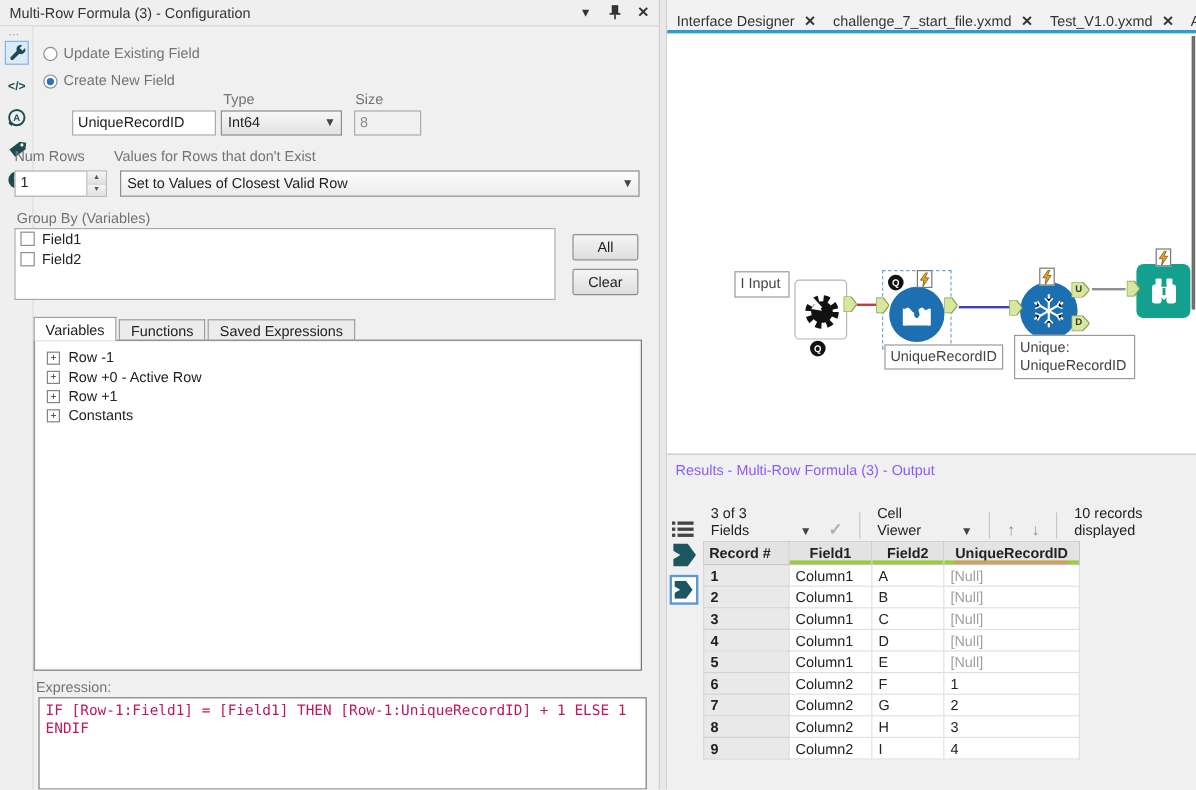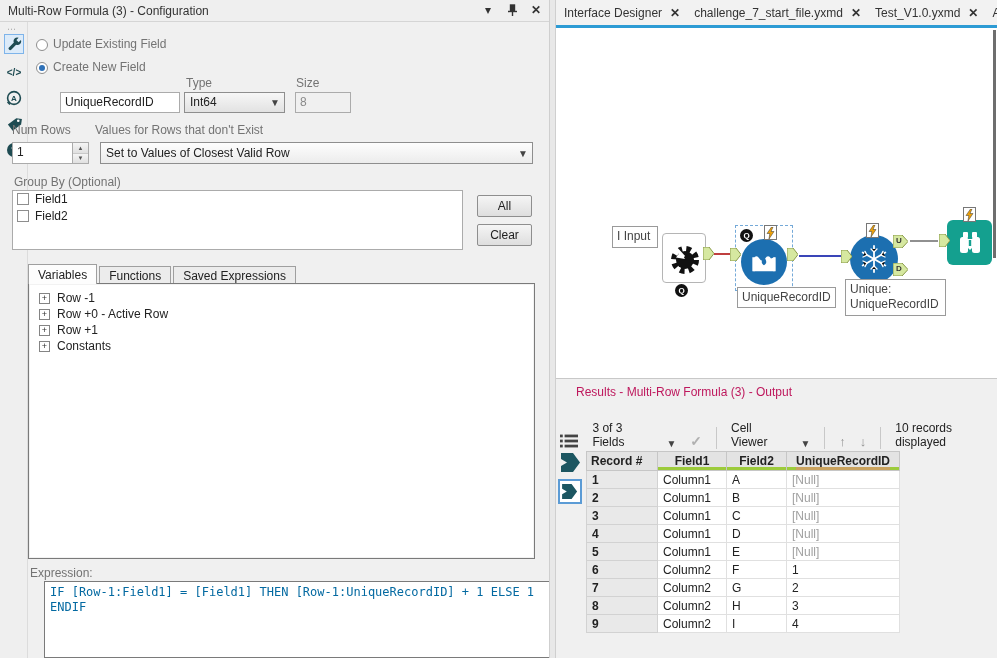--- a/index.html
+++ b/index.html
@@ -40,28 +40,28 @@
 
   .exp-tabs { position:absolute; left:28px; top:264px; height:20px; display:flex; align-items:flex-end; }
   .exp-tab { border:1px solid #9f9f9f; border-bottom:none; background:#ececec; padding:2px 9px 3px 9px; margin-right:2px; height:18px; color:#222; }
   .exp-tab.active { background:#fdfdfd; height:20px; position:relative; z-index:2; padding-top:3px; }
 
   .treebox { position:absolute; left:28px; top:283px; width:507px; height:276px; background:#fff; border:1px solid #7a7a7a; box-shadow:inset 0 0 0 1px #f2f2f2; }
   .tree-item { position:relative; height:16px; padding-left:28px; padding-top:1px; color:#222; }
   .expander { position:absolute; left:10px; top:3px; width:11px; height:11px; border:1px solid #848484; background:#fff; font-size:9px; line-height:9px; text-align:center; color:#333; }
 
   .exp-label { position:absolute; left:30px; top:566px; }
-  .exp-box { position:absolute; left:44px; top:581px; width:507px; height:77px; background:#fff; border:1px solid #7a7a7a; padding:3px 5px; font-family:"DejaVu Sans Mono", monospace; font-size:12px; color:#0369a1; line-height:15px; white-space:pre; }
+  .exp-box { position:absolute; left:32px; top:581px; width:507px; height:77px; background:#fff; border:1px solid #7a7a7a; padding:3px 5px; font-family:"DejaVu Sans Mono", monospace; font-size:12px; color:#be185d; line-height:15px; white-space:pre; }
 
   
   .splitter { position:absolute; left:549px; top:0; width:7px; height:658px; background:#e8e8e8; border-left:1px solid #cfcfcf; border-right:1px solid #cfcfcf; }
 
   
   .right-panel { position:absolute; left:556px; top:0; width:441px; height:658px; background:#f0f0f0; }
-  .doc-tabbar { position:absolute; left:0; top:0; width:441px; height:25px; background:#f2f2f2; display:flex; align-items:center; padding-left:8px; overflow:hidden; white-space:nowrap; }
+  .doc-tabbar { position:absolute; left:0; top:0; width:441px; height:25px; background:#f2f2f2; display:flex; align-items:flex-end; padding-left:8px; overflow:hidden; white-space:nowrap; }
   .doc-tab { display:flex; align-items:center; margin-right:14px; color:#333; }
   .doc-close { margin-left:8px; font-weight:bold; font-size:12px; color:#333; cursor:default; }
   .tab-underline { position:absolute; left:0; top:25px; width:441px; height:3px; background:#2d9bd4; }
 
   
   .canvas { position:absolute; left:0; top:28px; width:441px; height:350px; background:#fff; }
   .v-scroll { position:absolute; left:437px; top:2px; width:3px; height:228px; background:#6e6e6e; }
   .anno-box { position:absolute; background:#fff; border:1px solid #9a9a9a; color:#444; padding:2px 4px; white-space:nowrap; }
   .tool-circle { position:absolute; border-radius:50%; background:#1c6fb0; display:flex; align-items:center; justify-content:center; }
   .sel-rect { position:absolute; border:1px dashed #74a9d8; }
@@ -69,21 +69,21 @@
   .bolt-badge { position:absolute; width:13px; height:15px; background:#fff; border:1px solid #777; display:flex; align-items:center; justify-content:center; z-index:5; }
   .anchor { position:absolute; width:11px; height:13px; z-index:4; }
   .anchor-letter { position:absolute; width:15px; height:13px; z-index:4; }
   .anchor-letter span { position:absolute; left:3px; top:1px; font-size:8px; font-weight:bold; color:#333; }
   .conn { position:absolute; height:2px; z-index:1; }
   .gear-tool { position:absolute; width:44px; height:50px; background:#fff; border:1px solid #b5b5b5; border-radius:4px; display:flex; align-items:center; justify-content:center; }
   .browse-tool { position:absolute; width:45px; height:45px; background:#14a08f; border-radius:6px; display:flex; align-items:center; justify-content:center; }
 
   
   .results { position:absolute; left:0; top:378px; width:441px; height:280px; background:#f0f0f0; border-top:1px solid #c8c8c8; }
-  .res-title { position:absolute; left:20px; top:6px; color:#be185d; }
+  .res-title { position:absolute; left:7px; top:6px; color:#8b5cf6; }
   .res-toolbar { position:absolute; left:0; top:24px; width:441px; height:48px; }
   .res-toolbar-row { position:absolute; left:4px; top:18px; display:flex; align-items:flex-end; gap:14px; color:#222; }
   .tool-divider { width:1px; height:22px; background:#c8c8c8; }
   .caret-sm { font-size:10px; color:#444; }
   .check-gray { color:#b0b0b0; font-weight:bold; font-size:14px; }
   .arrow-gray { color:#909090; font-size:13px; font-weight:bold; }
 
   .grid-gutter-icon { position:absolute; }
   .grid-area { position:absolute; left:30px; top:72px; }
   table.results-grid { border-collapse:collapse; table-layout:fixed; background:#fff; }
@@ -162,21 +162,21 @@
     <span class="val">1</span>
     <span class="spin-btns">
         <div>▲</div>
         <div>▼</div>
       </span>
   </div>
   <div class="combo" style="left:100px; top:142px; width:433px; height:22px; background:linear-gradient(#fdfdfd,#ececec); padding-top:3px;">
     <span>Set to Values of Closest Valid Row</span><span class="caret" style="top:5px;">▼</span>
   </div>
 
-  <span class="lbl" style="left:14px; top:175px;">Group By (Optional)</span>
+  <span class="lbl" style="left:14px; top:175px;">Group By (Variables)</span>
   <div class="groupbox" style="left:12px; top:190px; width:451px; height:60px;">
     <div class="chk-row">
       <span class="chk"></span>
       <span>Field1</span>
     </div>
     <div class="chk-row">
       <span class="chk"></span>
       <span>Field2</span>
     </div>
   </div>

